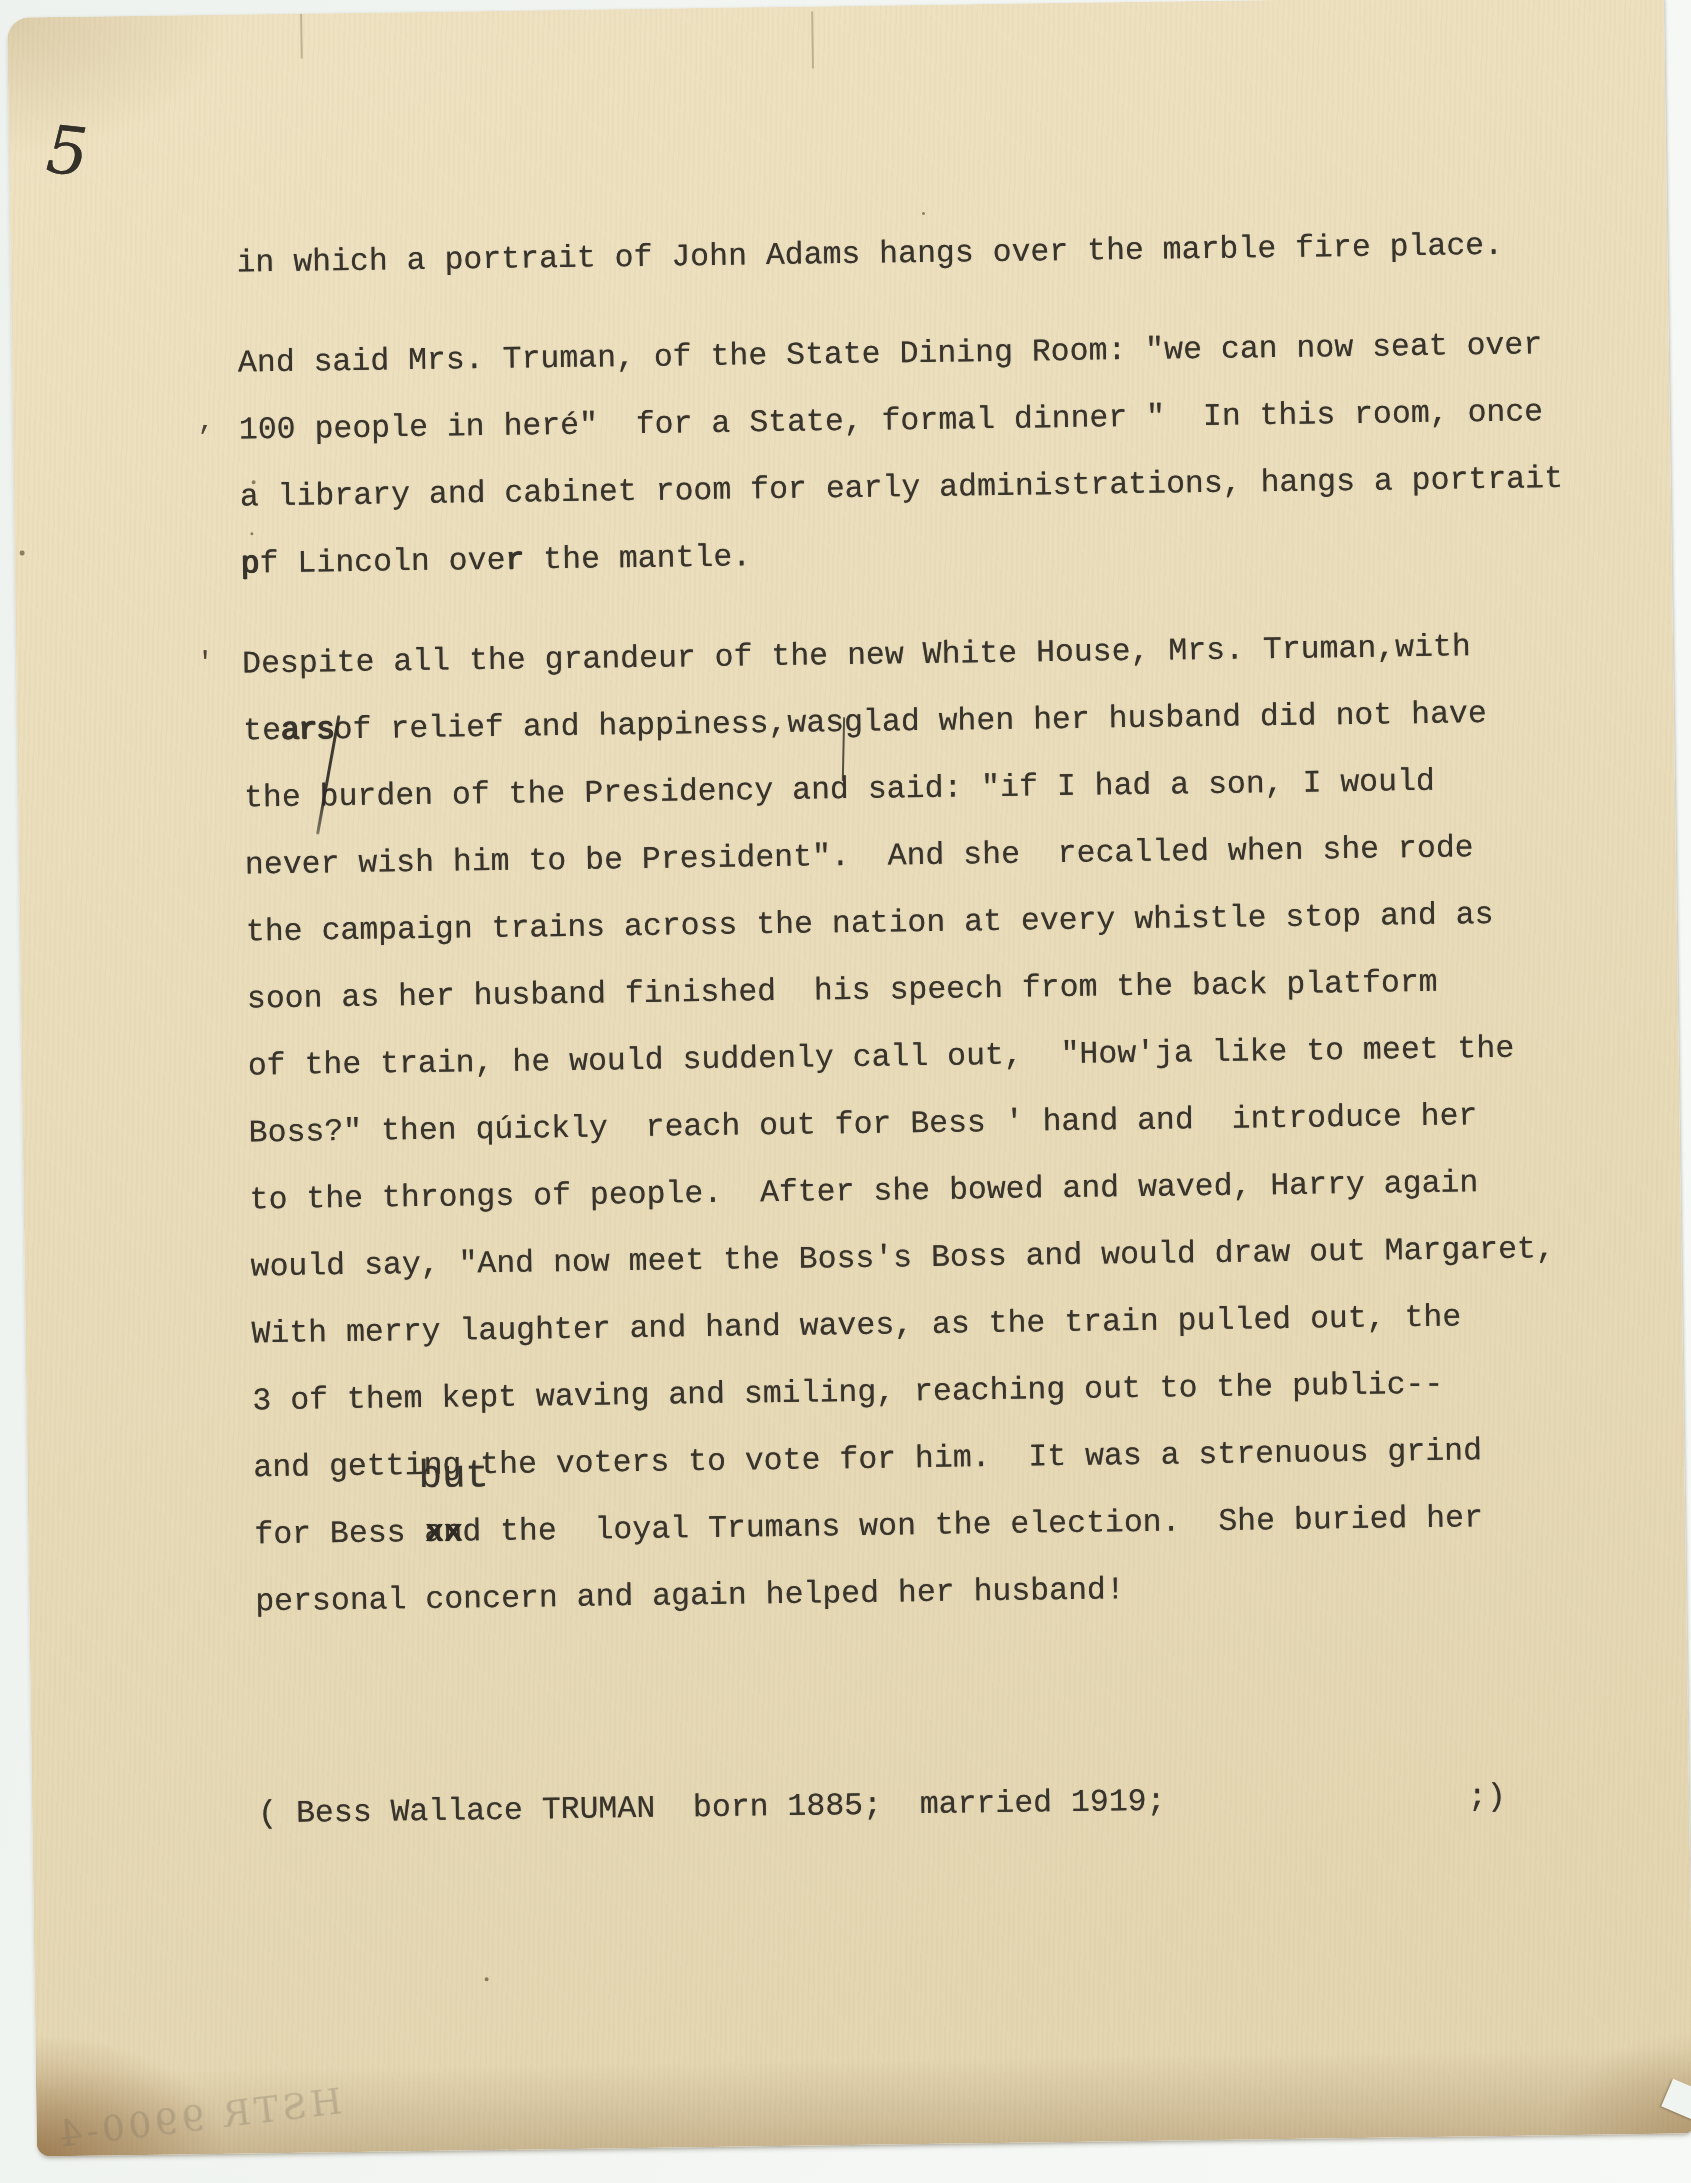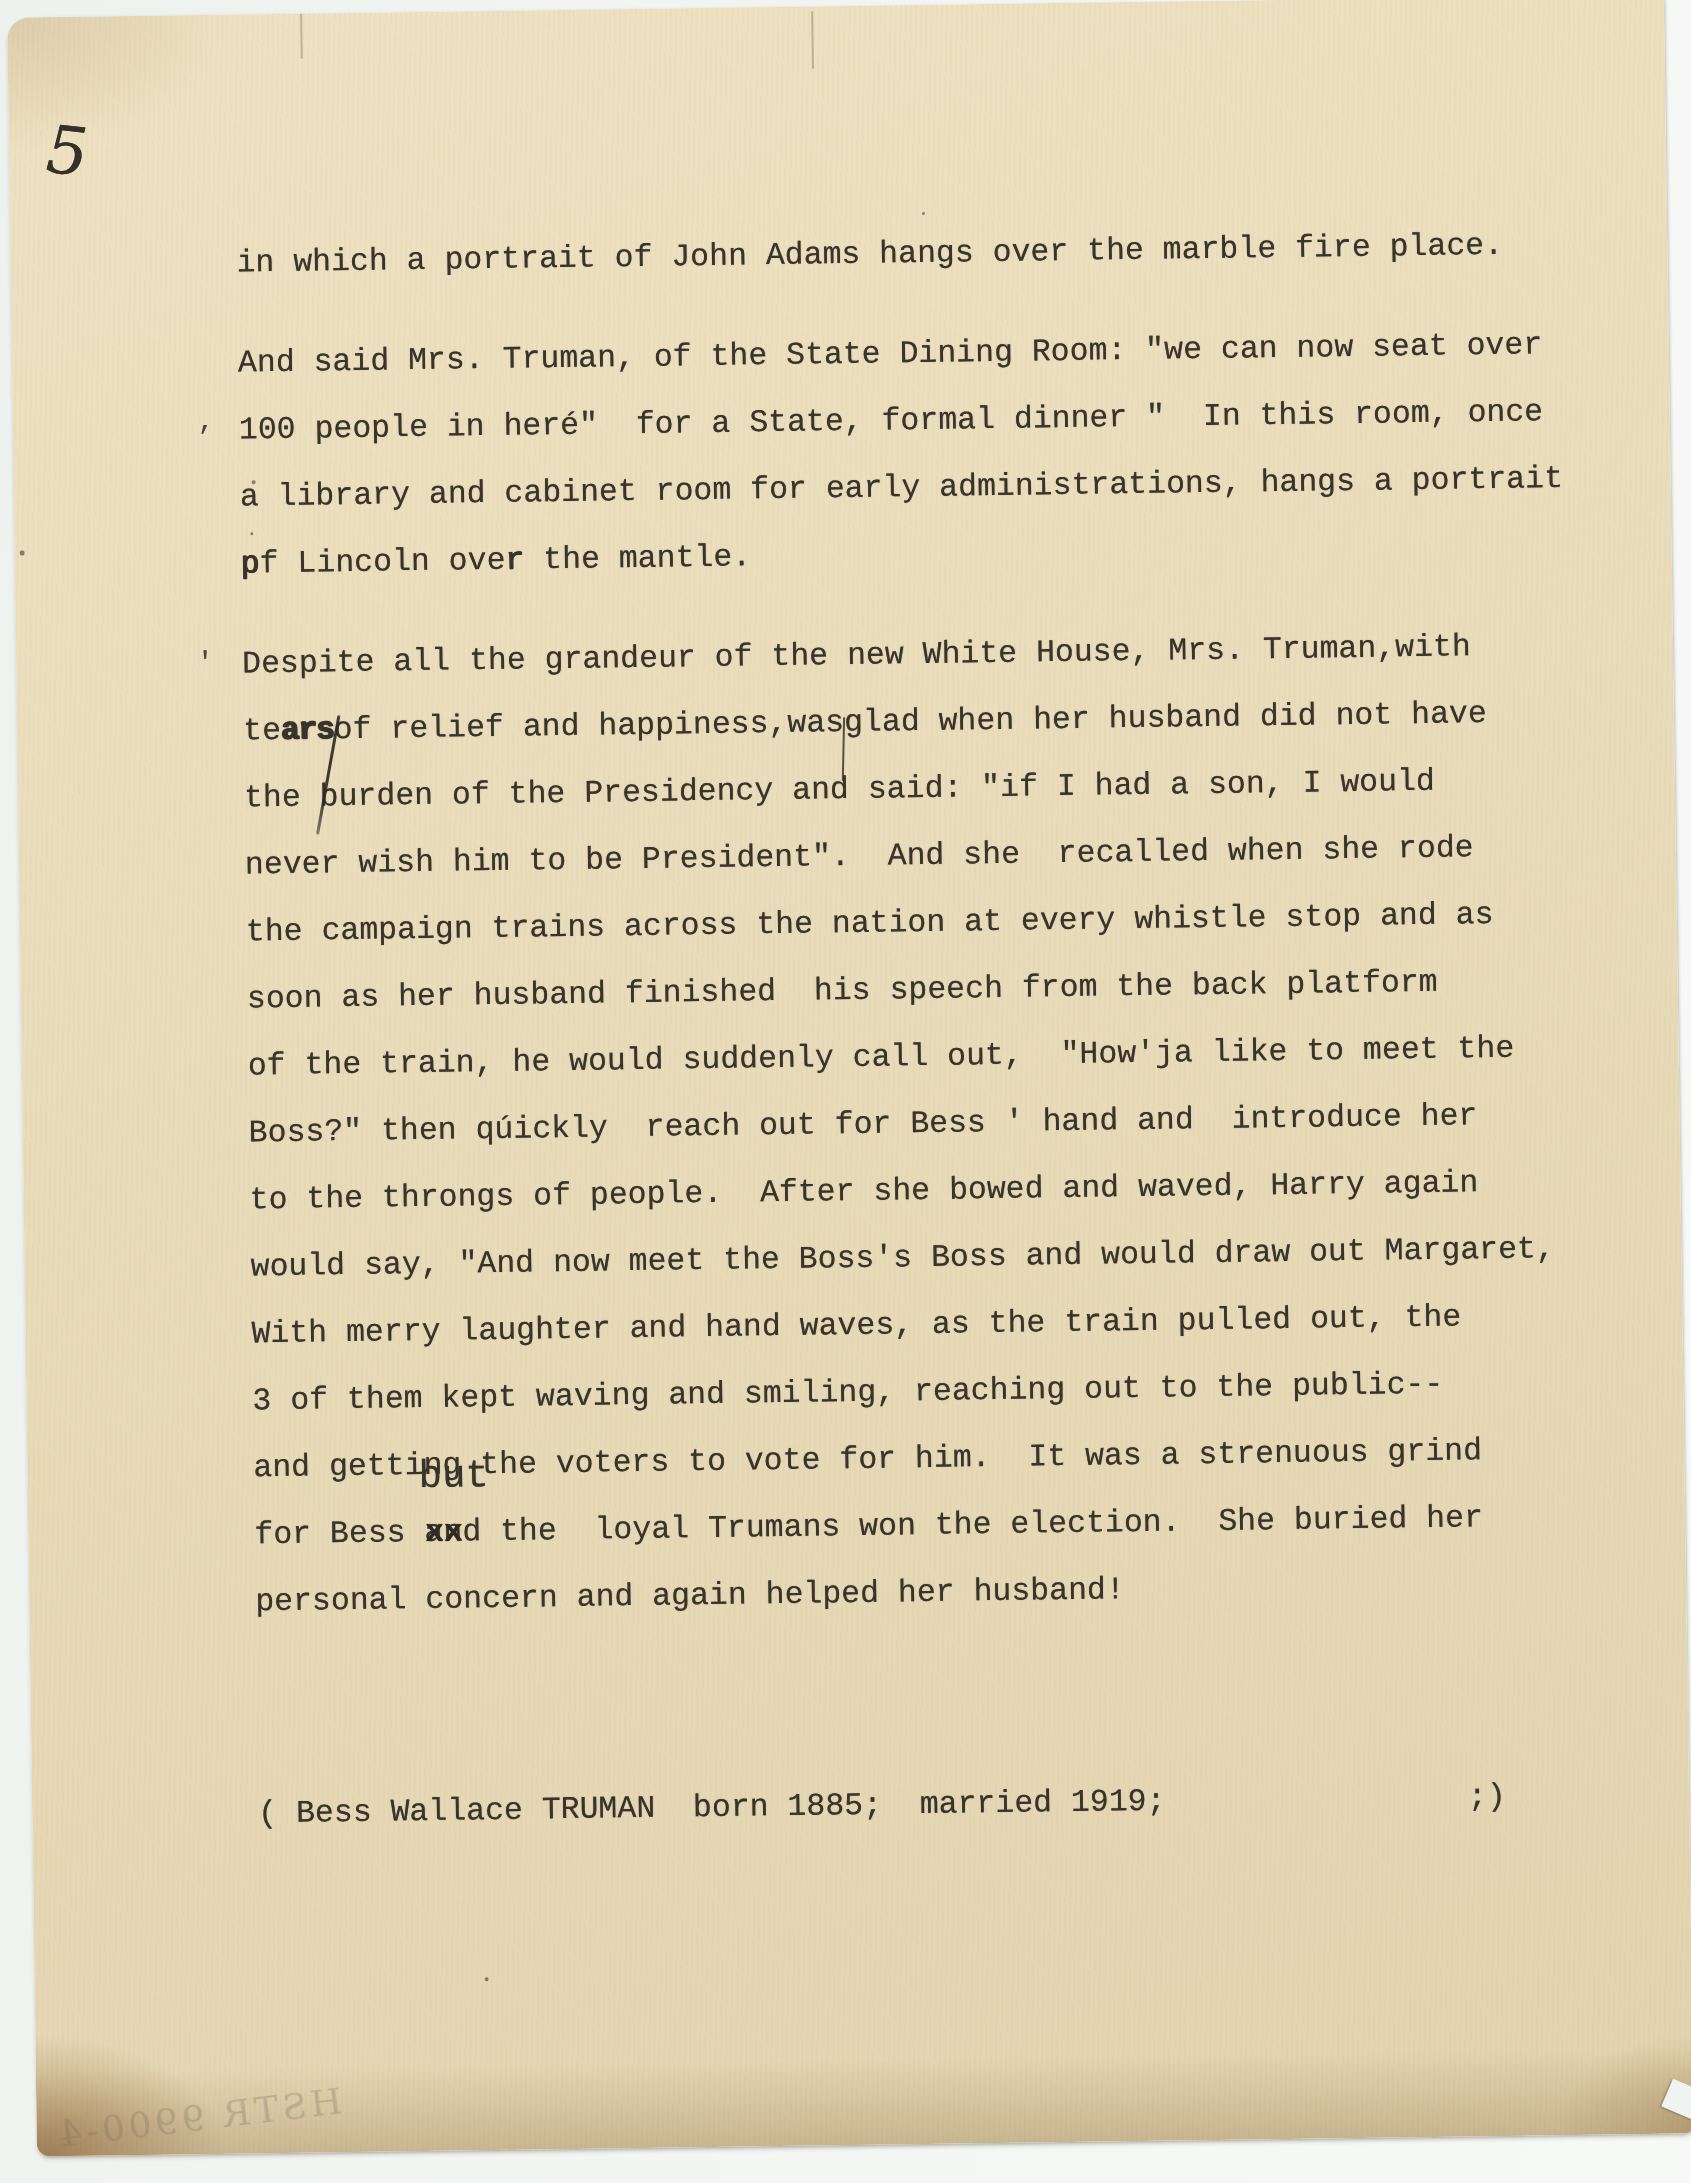--- a/index.html
+++ b/index.html
@@ -36,21 +36,20 @@
   }
   .paragraph{margin:0 0 33px 0;}
   .typed-line{white-space:pre;height:67px;}
   .footer-line{margin-top:145px;white-space:pre;}
   .overstruck{
     text-shadow:0.6px 0 currentColor,-0.6px 0 currentColor,0 0.4px currentColor,0 0 1px rgba(40,36,28,.9);
   }
   .typed-over{
     text-shadow:0.8px 0.3px currentColor,-0.8px -0.3px currentColor,0.3px -0.6px currentColor,0 0 1.6px rgba(40,36,28,.95);
     letter-spacing:-1.3px;
-    font-weight:bold;
   }
   .rel{position:relative;display:inline-block;}
   .over-x{
     position:absolute;left:0.6px;top:0;color:#2e2b24;
     text-shadow:0.8px 0 currentColor,-0.8px 0 currentColor,0 0 1.3px rgba(40,36,28,.9);
     text-align:center;
   }
   .above-word{
     position:absolute;left:-5.1px;top:-37px;font-size:39px;line-height:31.5px;
     color:#38342c;text-shadow:0 0 0.8px rgba(45,40,30,.65);

